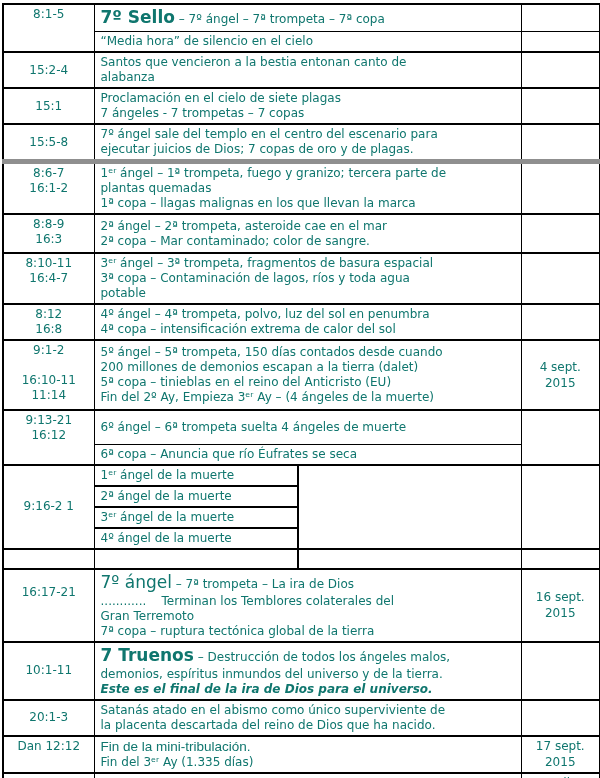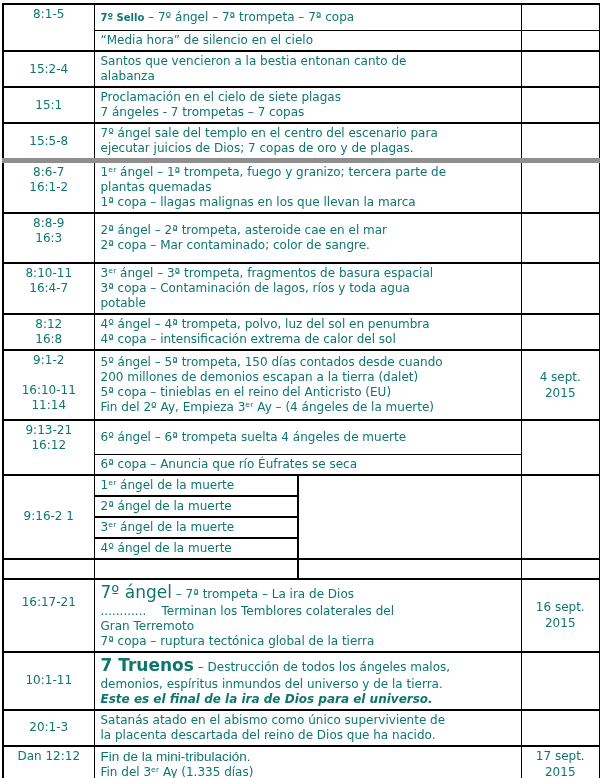--- a/index.html
+++ b/index.html
@@ -23,21 +23,21 @@
   td.midB{border-left:2px solid #000;}
   td.ref{text-align:center;}
   td.date{text-align:center;}
   td.vtop{vertical-align:top;padding-top:2px;}
   td.pt16{padding-top:15px;margin-top:20px;}
   .ln{line-height:15px;white-space:nowrap;}
   .lnbig{line-height:20px;}
   .date .ln{line-height:16px;white-space:nowrap;}
   .b{font-weight:normal;}
   .bi{font-weight:bold;font-style:italic;text-align:center;}
-  .s1{font-size:10px;font-weight:bold;}
+  .s1{font-size:17px;font-weight:bold;}
   .s2{font-size:17px;font-weight:bold;}
   .s3{font-size:17px;font-weight:normal;}
   .ar{font-family:"Liberation Sans",sans-serif;font-size:13.5px;}
 </style>
 </head>
 <body>
 
 <div class="doc">
 <table class="main">
   <colgroup>
@@ -103,21 +103,21 @@
             <div class="ln"><span>16:1-2</span></div>
           </td>
     <td class="mid" colspan="2">
             <div class="ln"><span class="b">1ᵉʳ ángel</span><span> – 1ª trompeta, fuego y granizo; tercera parte de</span></div>
             <div class="ln"><span>plantas quemadas</span></div>
             <div class="ln"><span>1ª copa – llagas malignas en los que llevan la marca</span></div>
           </td>
     <td class="date"></td>
   </tr>
 
-  <tr class="g" style="height:50px">
+  <tr class="g" style="height:39px">
     <td class="ref vtop">
             <div class="ln"><span>8:8-9</span></div>
             <div class="ln"><span>16:3</span></div>
           </td>
     <td class="mid" colspan="2">
             <div class="ln"><span class="b">2ª ángel</span><span> – 2ª trompeta, asteroide cae en el mar</span></div>
             <div class="ln"><span>2ª copa – Mar contaminado; color de sangre.</span></div>
           </td>
     <td class="date"></td>
   </tr>

